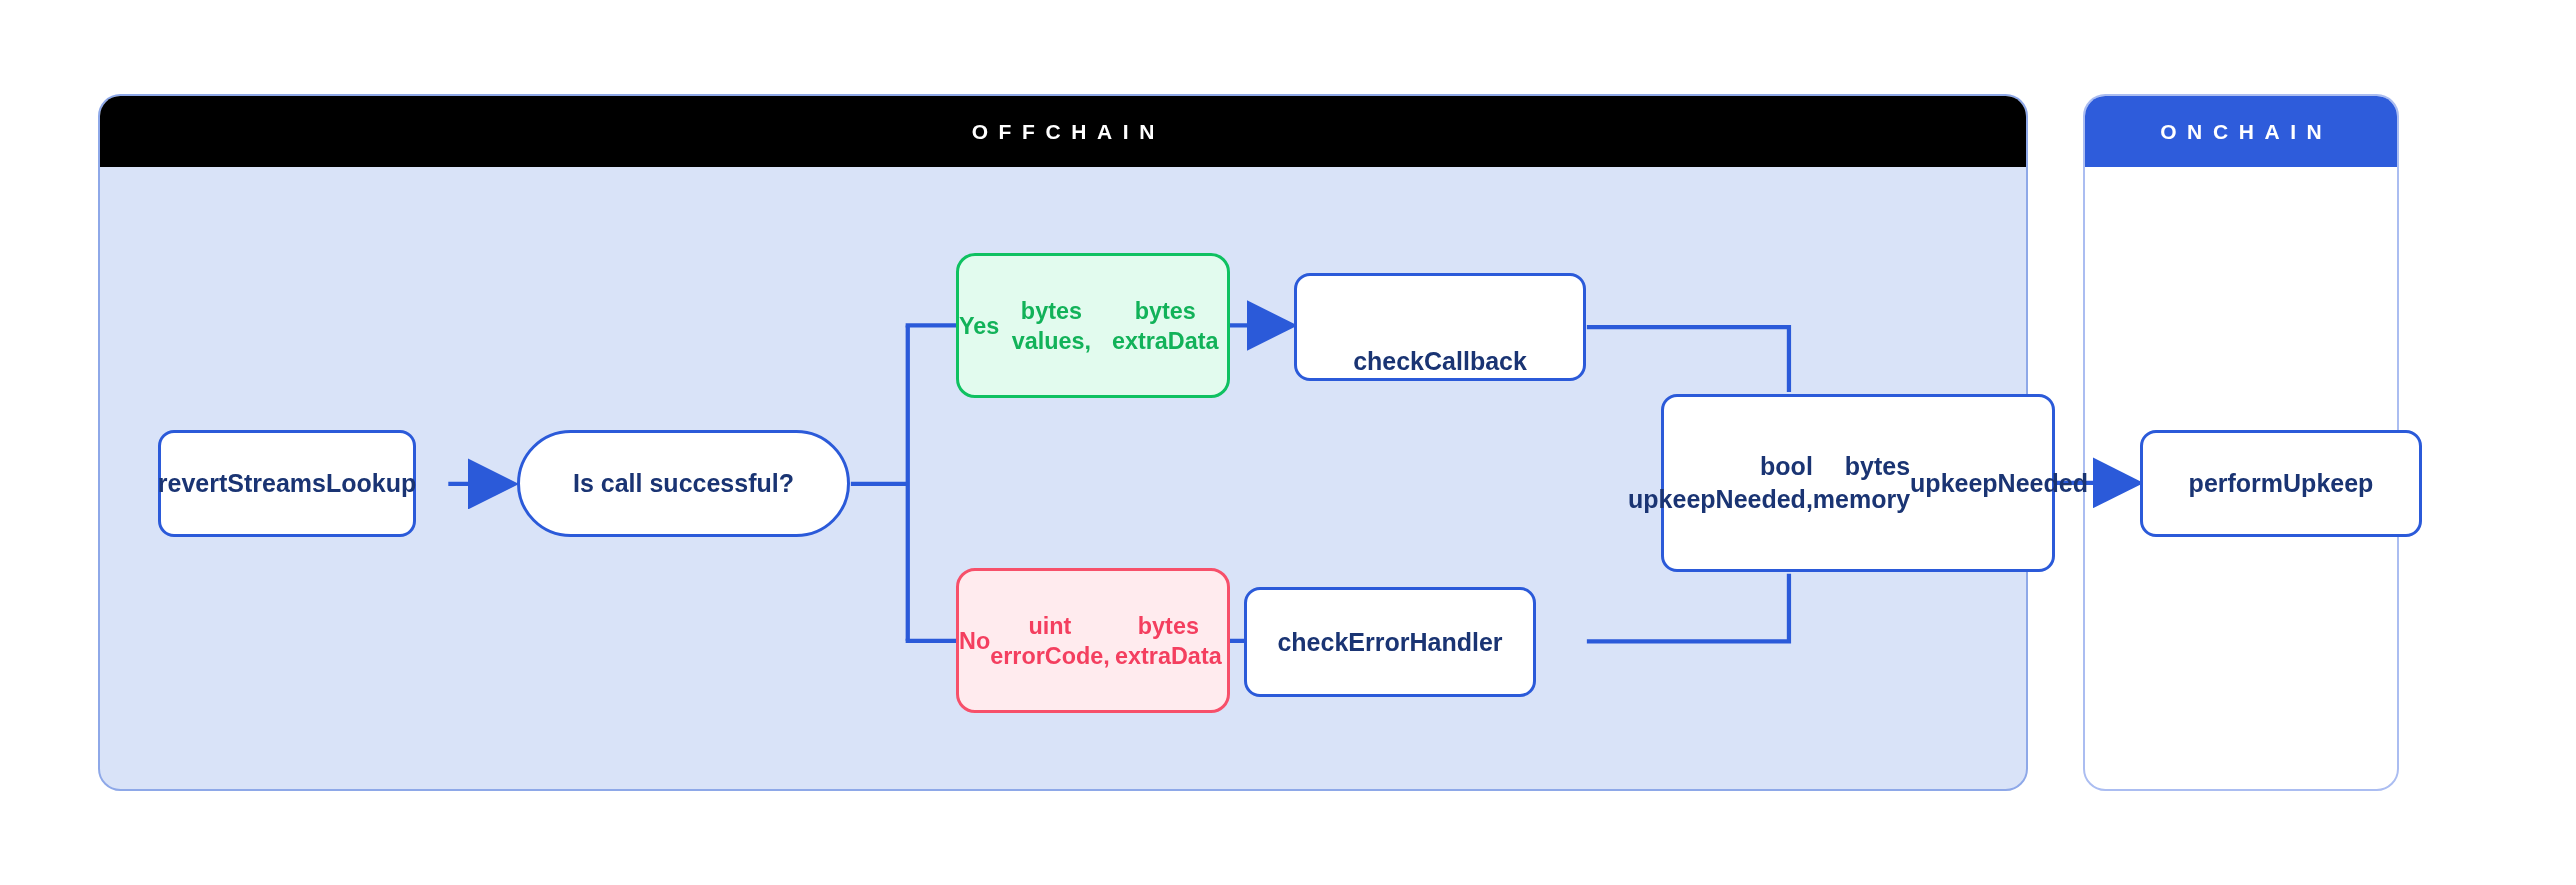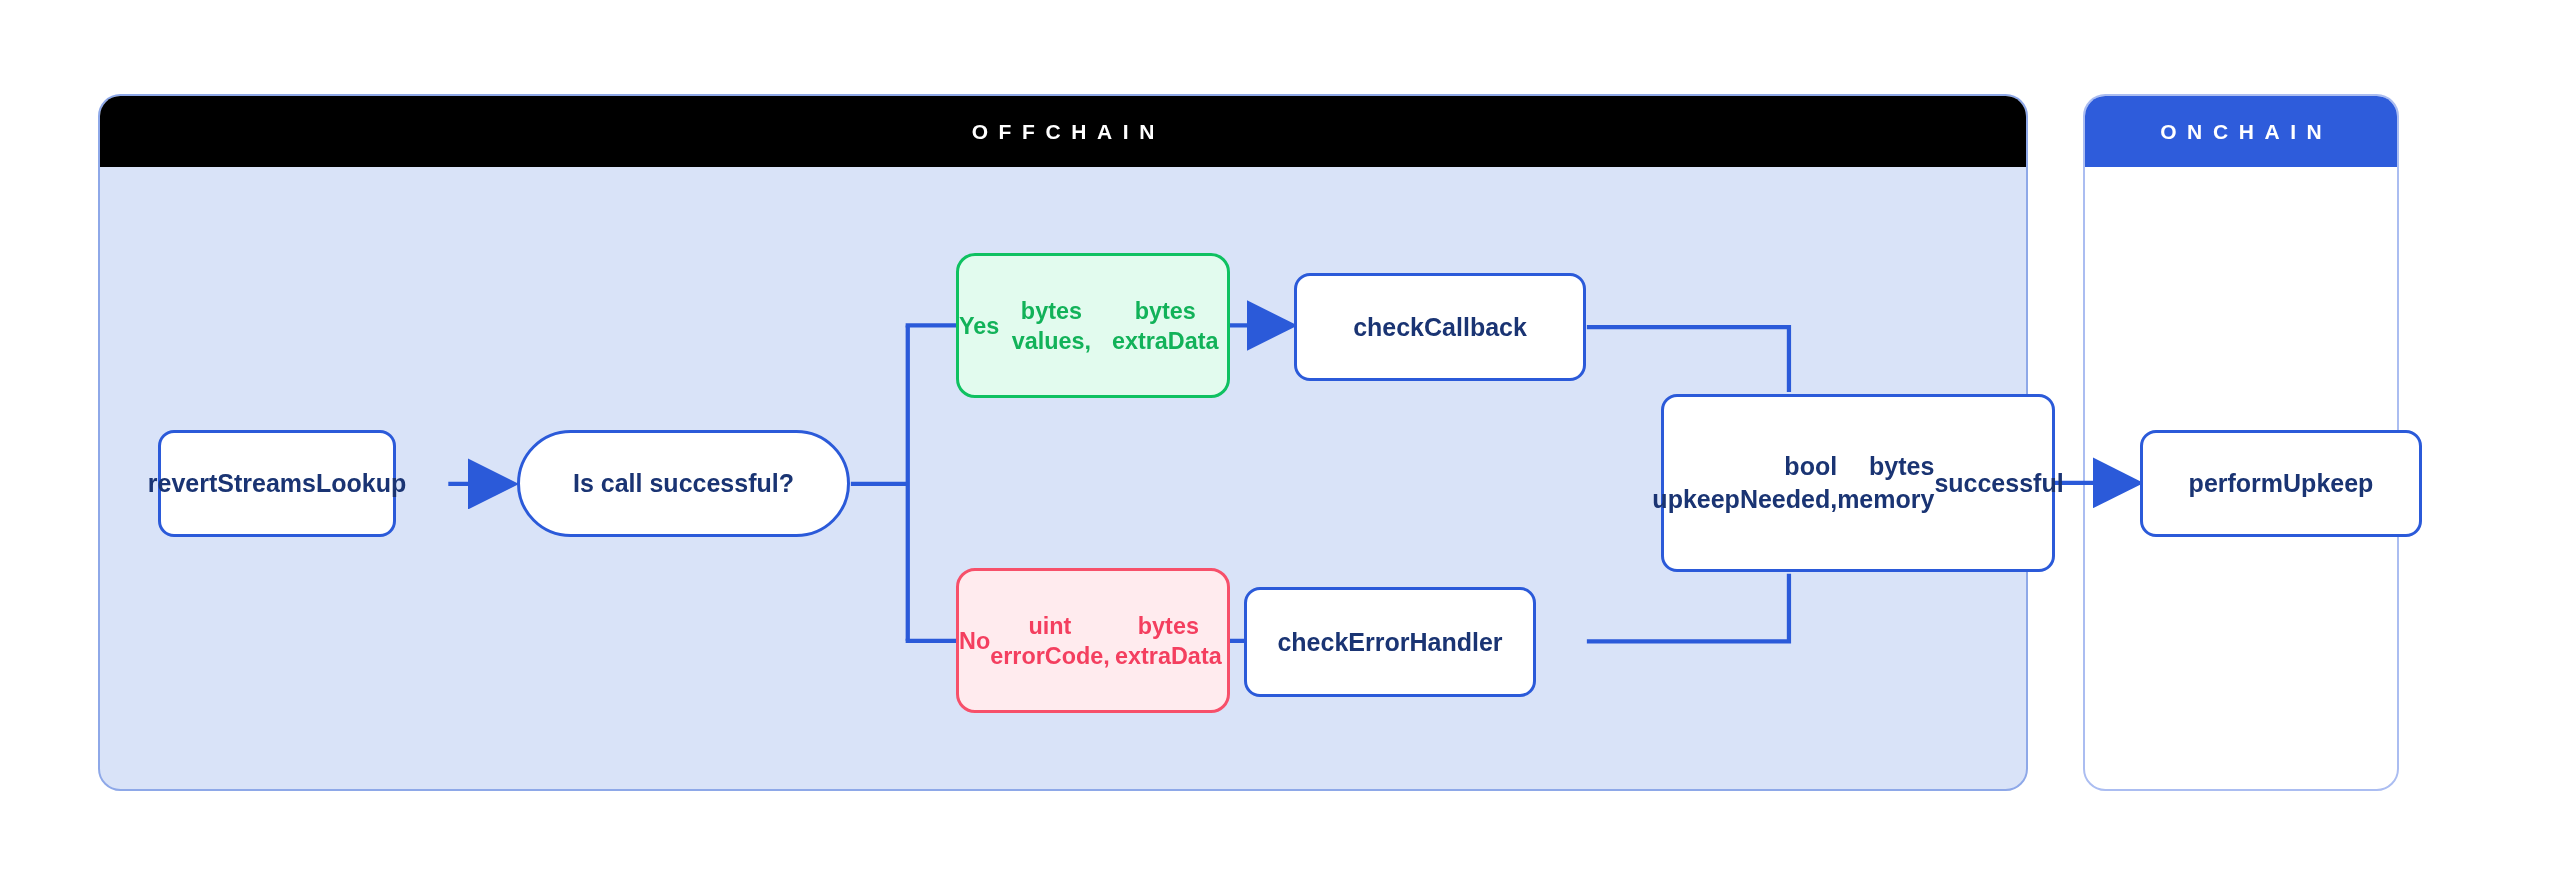--- a/index.html
+++ b/index.html
@@ -69,53 +69,53 @@
       <path d="M843 910 H952" marker-end="url(#arrow)"></path>
       <path d="M1600 910 H1707 M1707 612 V1205"></path>
       <path d="M1703 612 H2416" marker-end="url(#arrow)"></path>
       <path d="M1703 1205 H2416" marker-end="url(#arrow)"></path>
       <path d="M2984 615 H3364 V737"></path>
       <path d="M2984 1206 H3364 V1079"></path>
       <path d="M3704 908 H4007" marker-end="url(#arrow)"></path>
     </g>
   </svg>
 
-  <div class="node" style="left:158px;top:430px;width:238px;height:107px;">
+  <div class="node" style="left:158px;top:430px;width:258px;height:107px;">
     <span>revert</span>
     <span>StreamsLookup</span>
   </div>
 
   <div class="node stadium" style="left:517px;top:430px;width:333px;height:107px;">
     <span>Is call successful?</span>
   </div>
 
   <div class="node small green" style="left:956px;top:253px;width:274px;height:145px;">
     <span>Yes</span>
     <span>bytes values,</span>
     <span>bytes extraData</span>
   </div>
 
   <div class="node small red" style="left:956px;top:568px;width:274px;height:145px;">
     <span>No</span>
     <span>uint errorCode,</span>
     <span>bytes extraData</span>
   </div>
 
-  <div class="node" style="left:1294px;top:273px;width:292px;height:108px;">
+  <div class="node" style="left:1294px;top:273px;width:292px;height:108px;align-items:flex-end;">
     <span>checkCallback</span>
   </div>
 
   <div class="node" style="left:1244px;top:587px;width:292px;height:110px;">
     <span>checkErrorHandler</span>
   </div>
 
   <div class="node" style="left:1661px;top:394px;width:394px;height:178px;text-align:right;">
     <span>bool upkeepNeeded,</span>
     <span>bytes memory</span>
-    <span>successful</span>
+    <span>upkeepNeeded</span>
   </div>
 
   <div class="node" style="left:2140px;top:430px;width:282px;height:107px;">
     <span>performUpkeep</span>
   </div>
 
 </div>
 
 
 </body></html>

